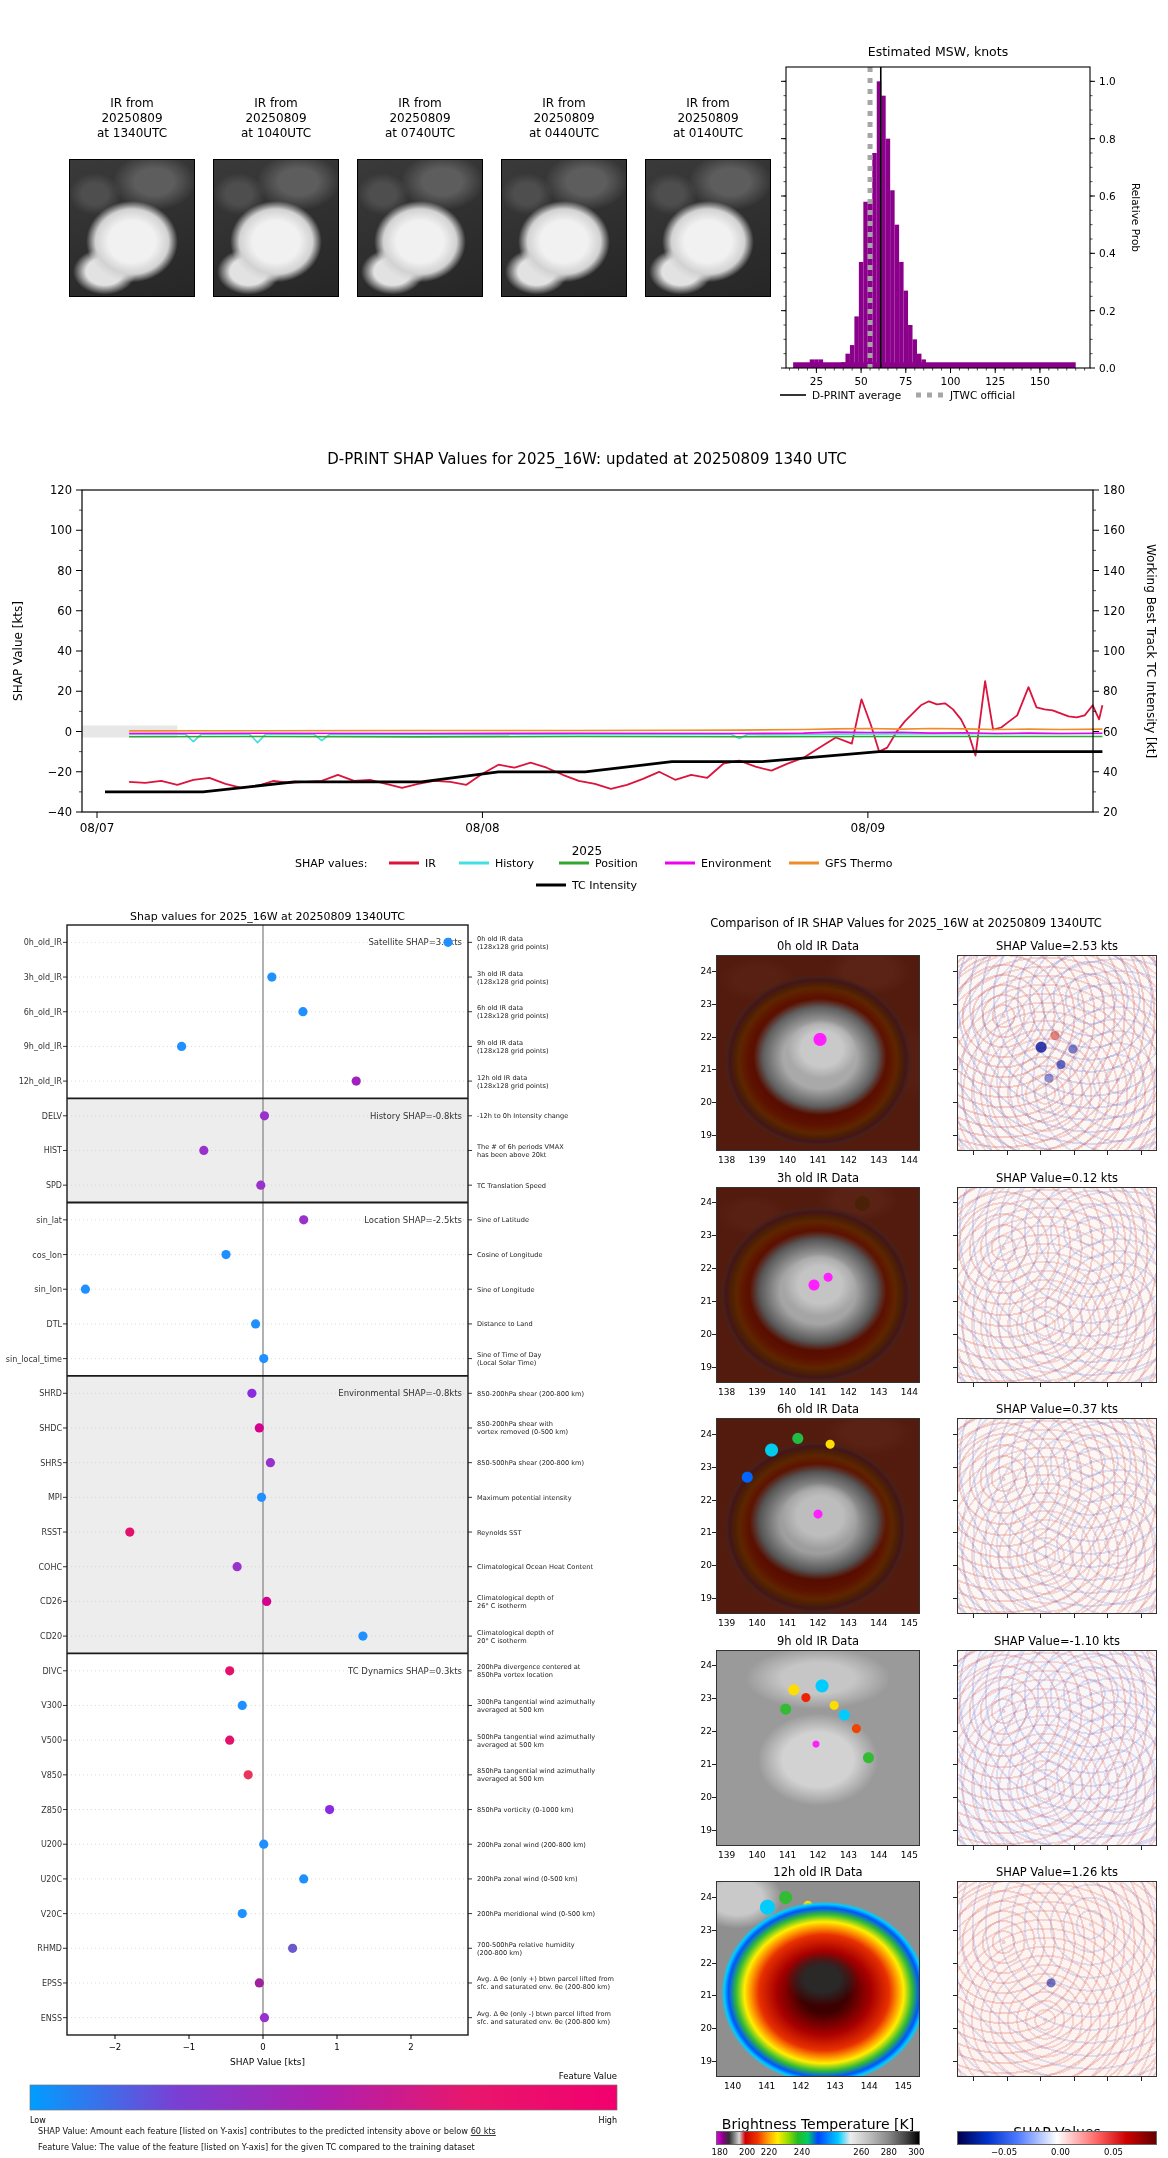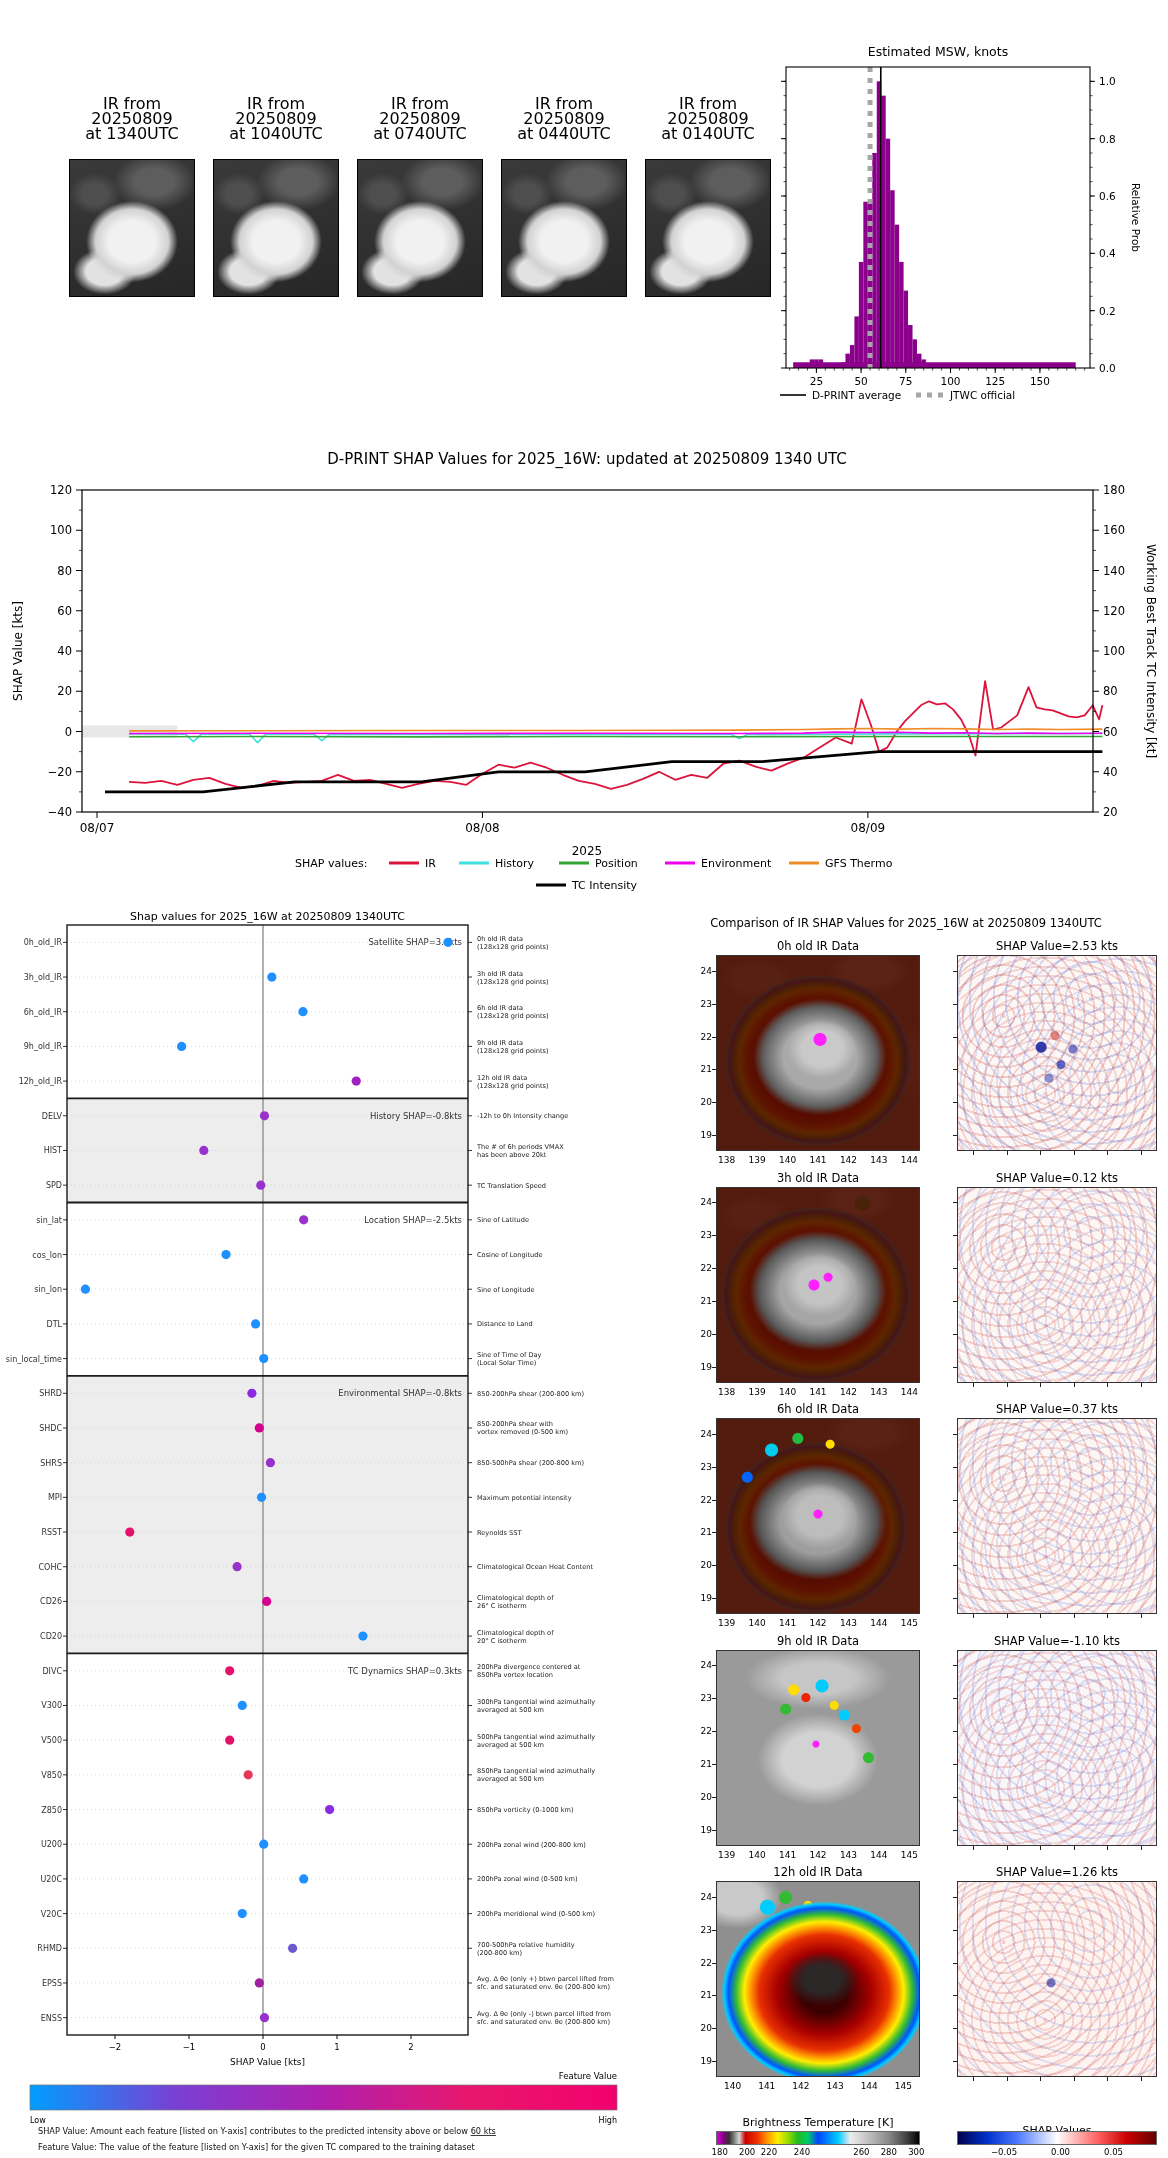--- a/index.html
+++ b/index.html
@@ -2,36 +2,36 @@
 <html><head>
 <meta charset="utf-8">
 <style>
   html,body{margin:0;padding:0;background:#fff;}
   #canvas{position:relative;width:1168px;height:2158px;background:#ffffff;
     font-family:"DejaVu Sans", sans-serif;color:#000;overflow:hidden;}
   .abs{position:absolute;}
   .page-title{left:0;top:5px;width:1168px;text-align:center;font-size:15.5px;}
   
   .sat-fig{position:absolute;top:96px;width:126px;text-align:center;}
-  .sat-label{font-size:16px;line-height:15px;}
+  .sat-label{font-size:12px;line-height:15px;}
   .sat-thumb{width:124px;height:136px;border:1px solid #000;margin:18px auto 0 auto;
     background:
       radial-gradient(ellipse 42% 34% at 50% 60%, #f1f1f1 0 45%, #d2d2d2 70%, rgba(210,210,210,0) 88%),
       radial-gradient(ellipse 30% 20% at 28% 82%, #e2e2e2 0 50%, rgba(226,226,226,0) 85%),
       radial-gradient(ellipse 45% 28% at 68% 16%, #5d5d5d 0 35%, rgba(96,96,96,0) 75%),
       radial-gradient(ellipse 30% 22% at 20% 25%, #4e4e4e 0 35%, rgba(80,80,80,0) 70%),
       linear-gradient(160deg, #3a3a3a, #262626);}
   
   .comp-header{left:644px;top:916px;width:524px;text-align:center;font-size:11.5px;}
   .row-title{position:absolute;text-align:center;font-size:11.5px;white-space:nowrap;}
   .map{position:absolute;border:1px solid #333;box-sizing:border-box;}
   .ytick{position:absolute;width:26px;text-align:right;font-size:9px;}
   .xticks{position:absolute;display:flex;justify-content:space-between;font-size:9px;}
   .tickmark{position:absolute;background:#222;}
-  .cb-title{position:absolute;text-align:center;font-size:11px;}
+  .cb-title{position:absolute;text-align:center;font-size:14px;}
   .cbar{position:absolute;height:14px;border:1px solid #666;box-sizing:border-box;}
   .cb-ticks{position:absolute;display:flex;justify-content:space-between;font-size:8.5px;}
   .cb-bt{background:linear-gradient(90deg,#d800d8 0%,#880088 3%,#303030 6%,#909090 9%,#d6d6d6 11%,
       #cc0000 14%,#ee3300 20%,#ff9900 25%,#ffee00 30%,#99dd00 35%,#22bb22 40%,#00cc66 45%,
       #0044ff 50%,#0088ff 55%,#00ccff 60%,#ededed 66%,#c0c0c0 75%,#888888 85%,#404040 94%,#000 100%);}
   .cb-shap{background:linear-gradient(90deg,#00004d 0%,#0033cc 15%,#4d79ff 30%,#ffffff 50%,
       #ff6666 70%,#cc0000 85%,#660000 100%);}
   
   .art-h0{background:
     radial-gradient(circle at 51% 43%, #ff20ff 0 6px, rgba(255,32,255,0) 7px),

